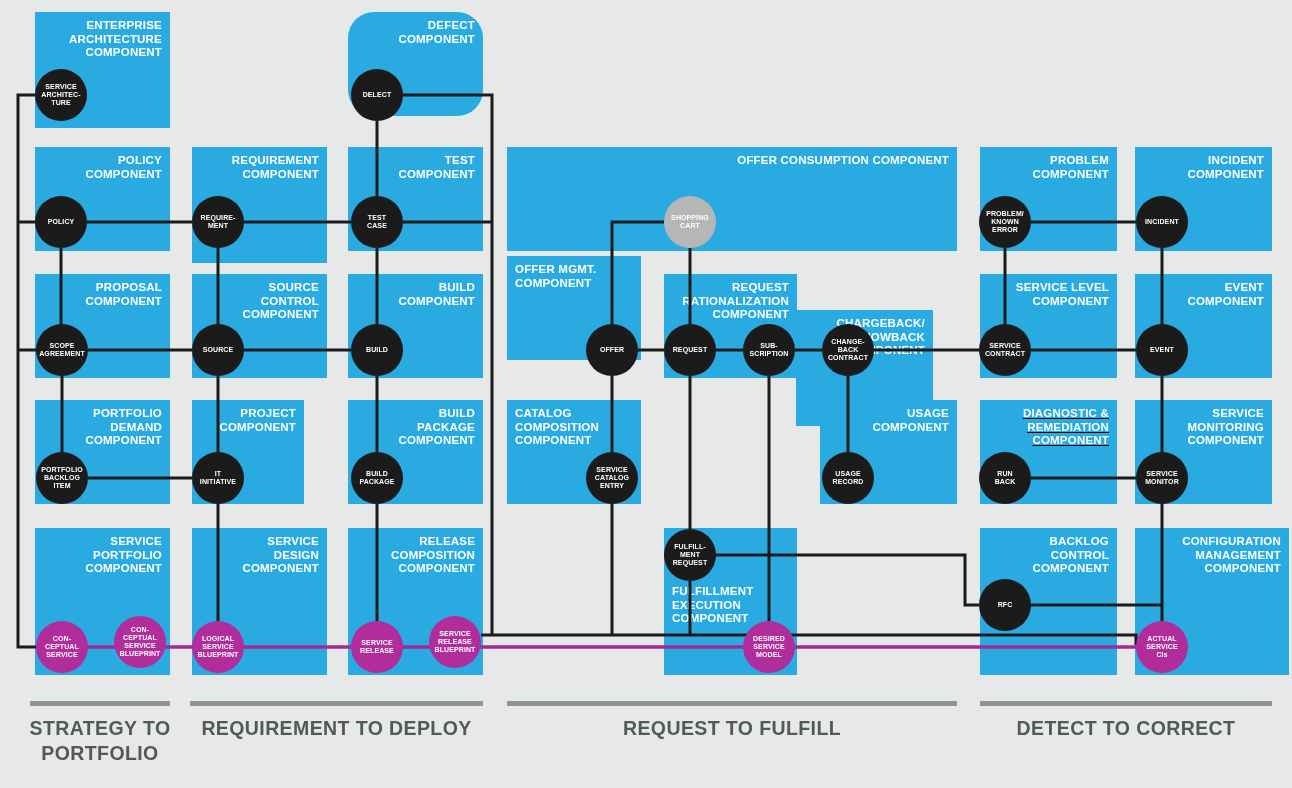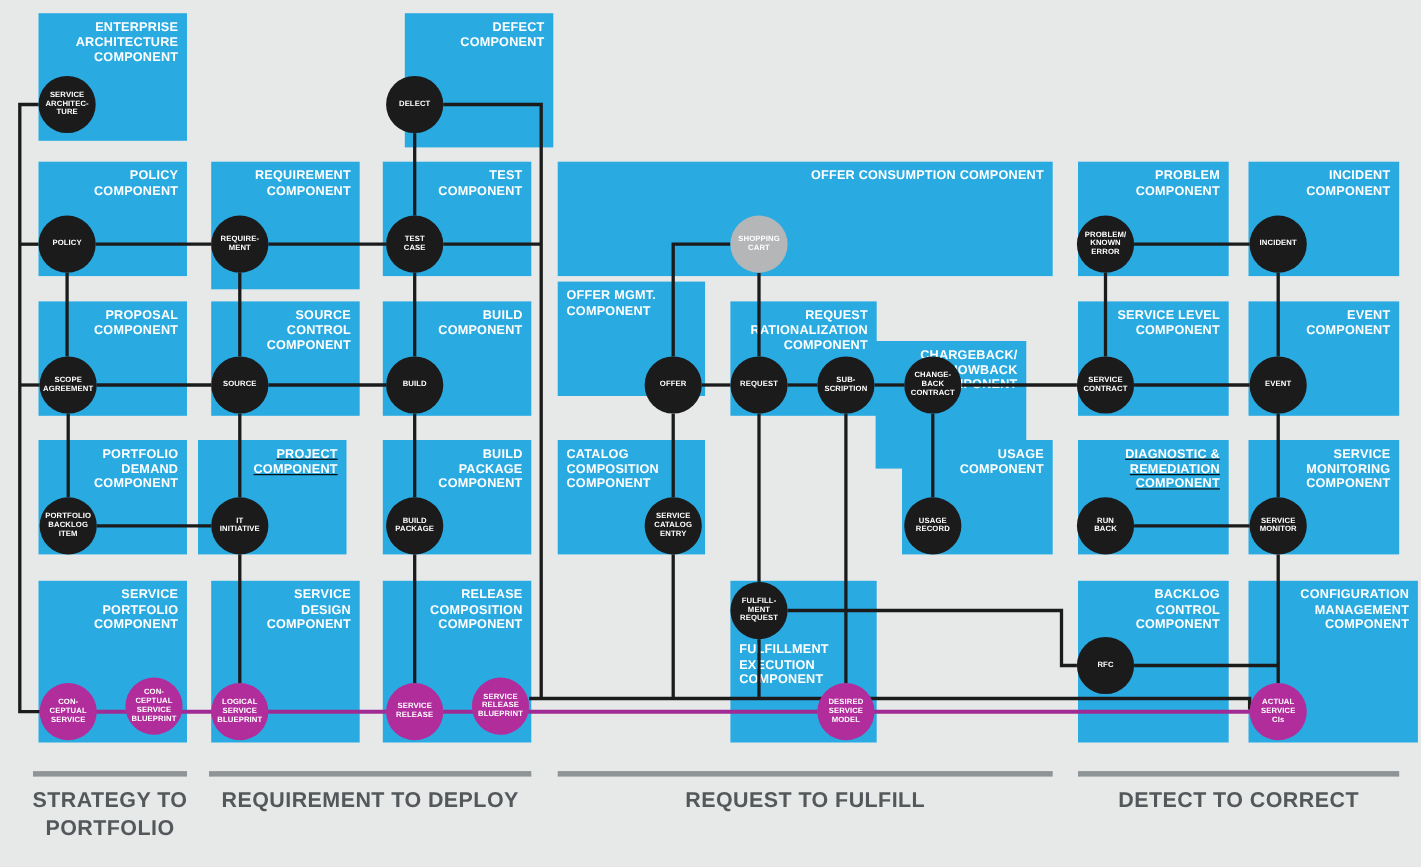--- a/index.html
+++ b/index.html
@@ -96,30 +96,30 @@
       </div>
       <div class="component" style="left: 192px; top: 147px; width: 135px; height: 116px;">
         <span class="component-label">REQUIREMENT
 COMPONENT</span>
       </div>
       <div class="component" style="left: 192px; top: 274px; width: 135px; height: 104px;">
         <span class="component-label">SOURCE
 CONTROL
 COMPONENT</span>
       </div>
-      <div class="component" style="left: 180px; top: 400px; width: 135px; height: 104px; text-decoration: underline;">
+      <div class="component" style="left: 192px; top: 400px; width: 112px; height: 104px;">
         <span class="component-label">PROJECT
 COMPONENT</span>
       </div>
       <div class="component" style="left: 192px; top: 528px; width: 135px; height: 147px;">
         <span class="component-label">SERVICE
 DESIGN
 COMPONENT</span>
       </div>
-      <div class="component" style="left: 368px; top: 12px; width: 135px; height: 122px;">
+      <div class="component" style="left: 348px; top: 12px; width: 135px; height: 104px; border-radius: 26px;">
         <span class="component-label">DEFECT
 COMPONENT</span>
       </div>
       <div class="component" style="left: 348px; top: 147px; width: 135px; height: 104px;">
         <span class="component-label">TEST
 COMPONENT</span>
       </div>
       <div class="component" style="left: 348px; top: 274px; width: 135px; height: 104px;">
         <span class="component-label">BUILD
 COMPONENT</span>

